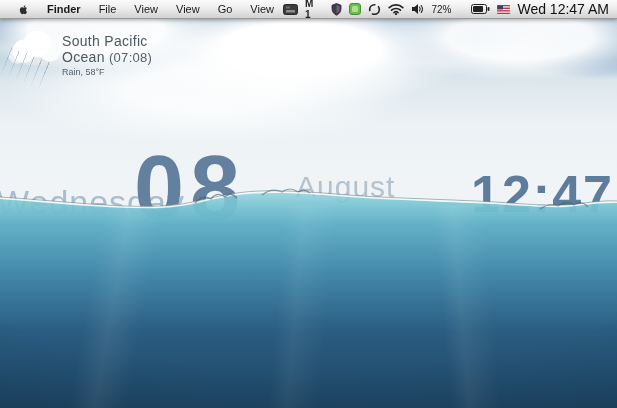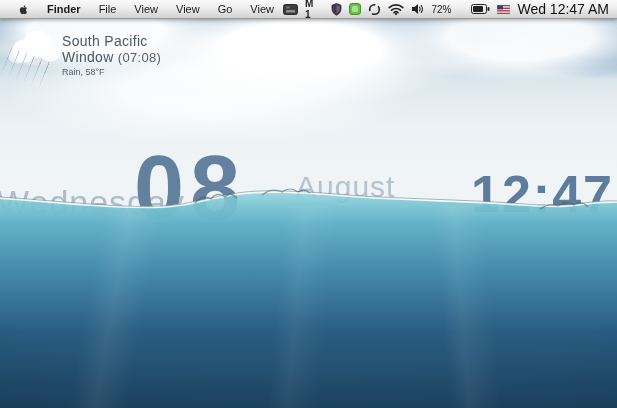--- a/index.html
+++ b/index.html
@@ -207,21 +207,21 @@
     <div class="vignette"></div>
 
     <div class="weather">
       <div class="cloud-box">
         <div class="cloud"></div>
         <div class="rain"></div>
       </div>
       <div class="weather-text">
         <div class="w-line1">South Pacific</div>
         <div class="w-line2">
-          <span>Window</span>
+          <span>Ocean</span>
           <span class="w-small">(07:08)</span>
         </div>
         <div class="w-line3">Rain, 58°F</div>
       </div>
     </div>
   </div>
 
 </div>
 
 </body></html>

